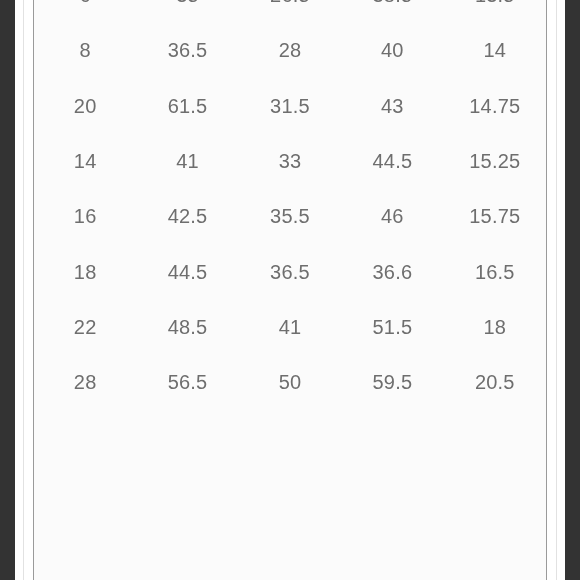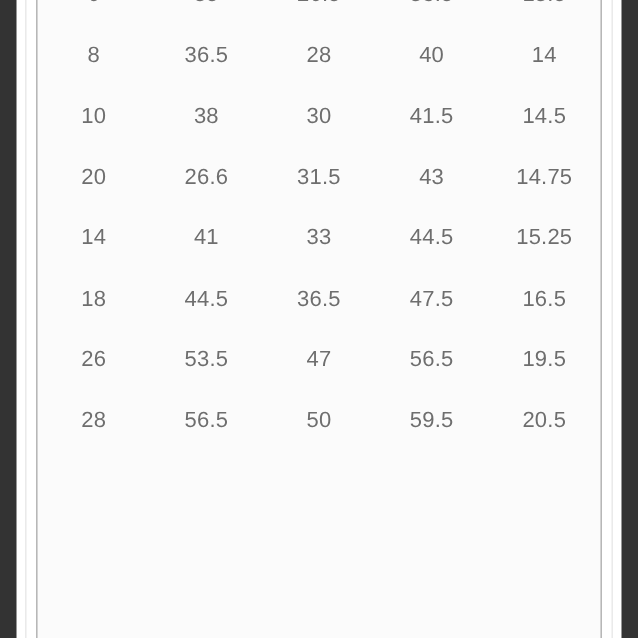--- a/index.html
+++ b/index.html
@@ -133,53 +133,53 @@
             <td>13.5</td>
           </tr>
           <tr>
             <td>8</td>
             <td>36.5</td>
             <td>28</td>
             <td>40</td>
             <td>14</td>
           </tr>
           <tr>
-            <td>10</td>
-            <td>38</td>
-            <td>30</td>
-            <td>41.5</td>
-            <td>14.5</td>
-          </tr>
-          <tr>
             <td>20</td>
-            <td>26.6</td>
+            <td>61.5</td>
             <td>31.5</td>
             <td>43</td>
             <td>14.75</td>
           </tr>
           <tr>
             <td>14</td>
             <td>41</td>
             <td>33</td>
             <td>44.5</td>
             <td>15.25</td>
           </tr>
           <tr>
+            <td>16</td>
+            <td>42.5</td>
+            <td>35.5</td>
+            <td>46</td>
+            <td>15.75</td>
+          </tr>
+          <tr>
             <td>18</td>
             <td>44.5</td>
             <td>36.5</td>
-            <td>47.5</td>
+            <td>36.6</td>
             <td>16.5</td>
           </tr>
           <tr>
-            <td>26</td>
-            <td>53.5</td>
-            <td>47</td>
-            <td>56.5</td>
-            <td>19.5</td>
+            <td>22</td>
+            <td>48.5</td>
+            <td>41</td>
+            <td>51.5</td>
+            <td>18</td>
           </tr>
           <tr>
             <td>28</td>
             <td>56.5</td>
             <td>50</td>
             <td>59.5</td>
             <td>20.5</td>
           </tr>
         </tbody>
     </table>

